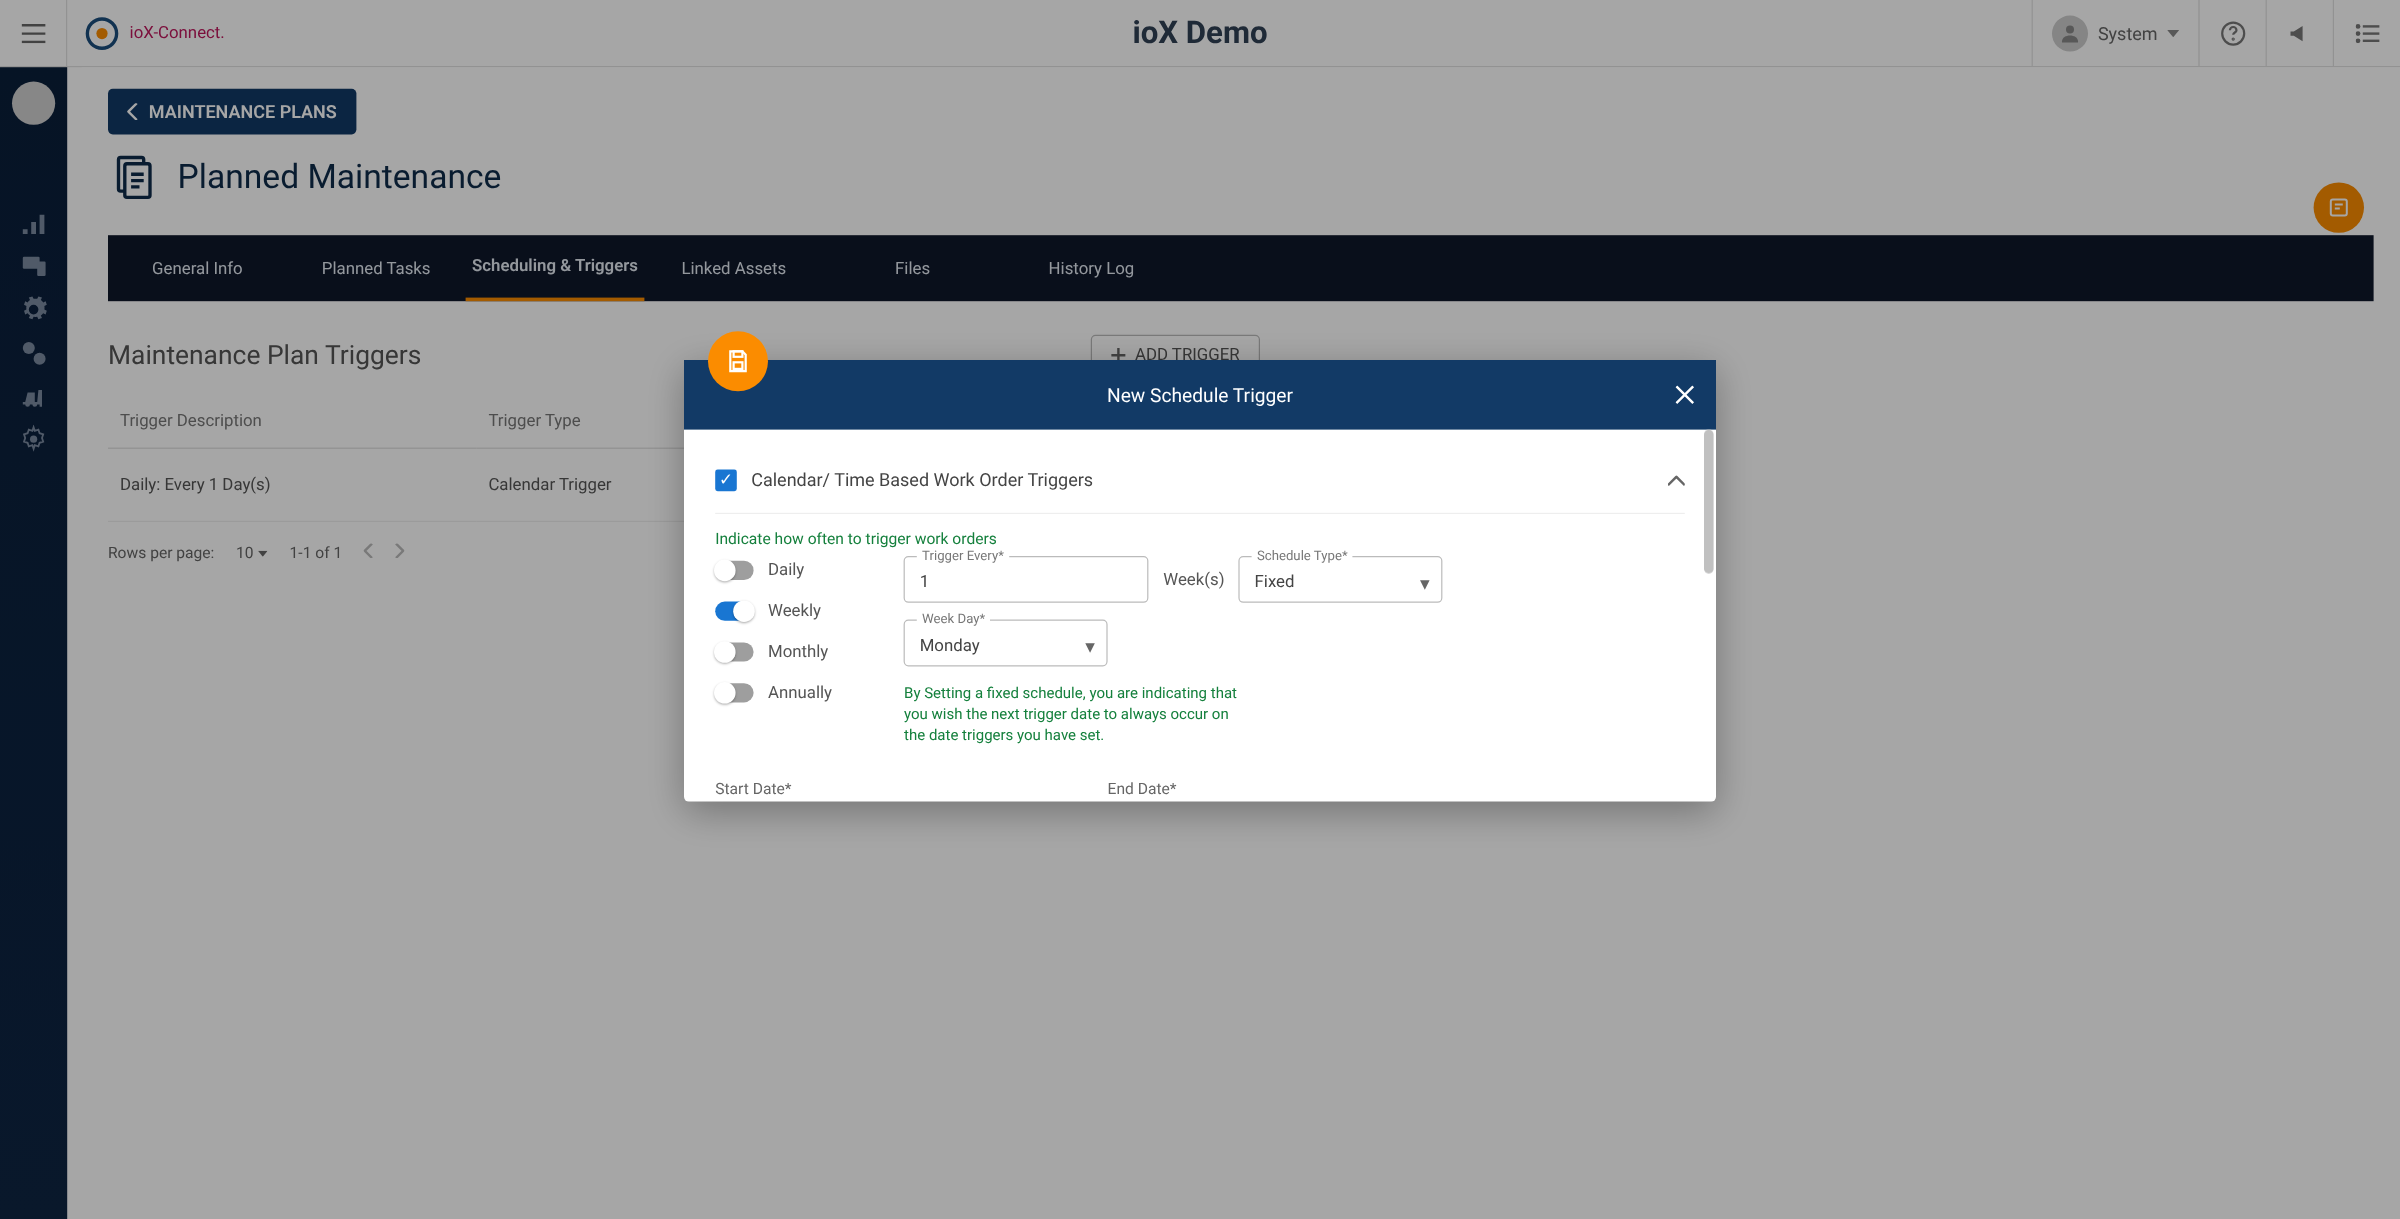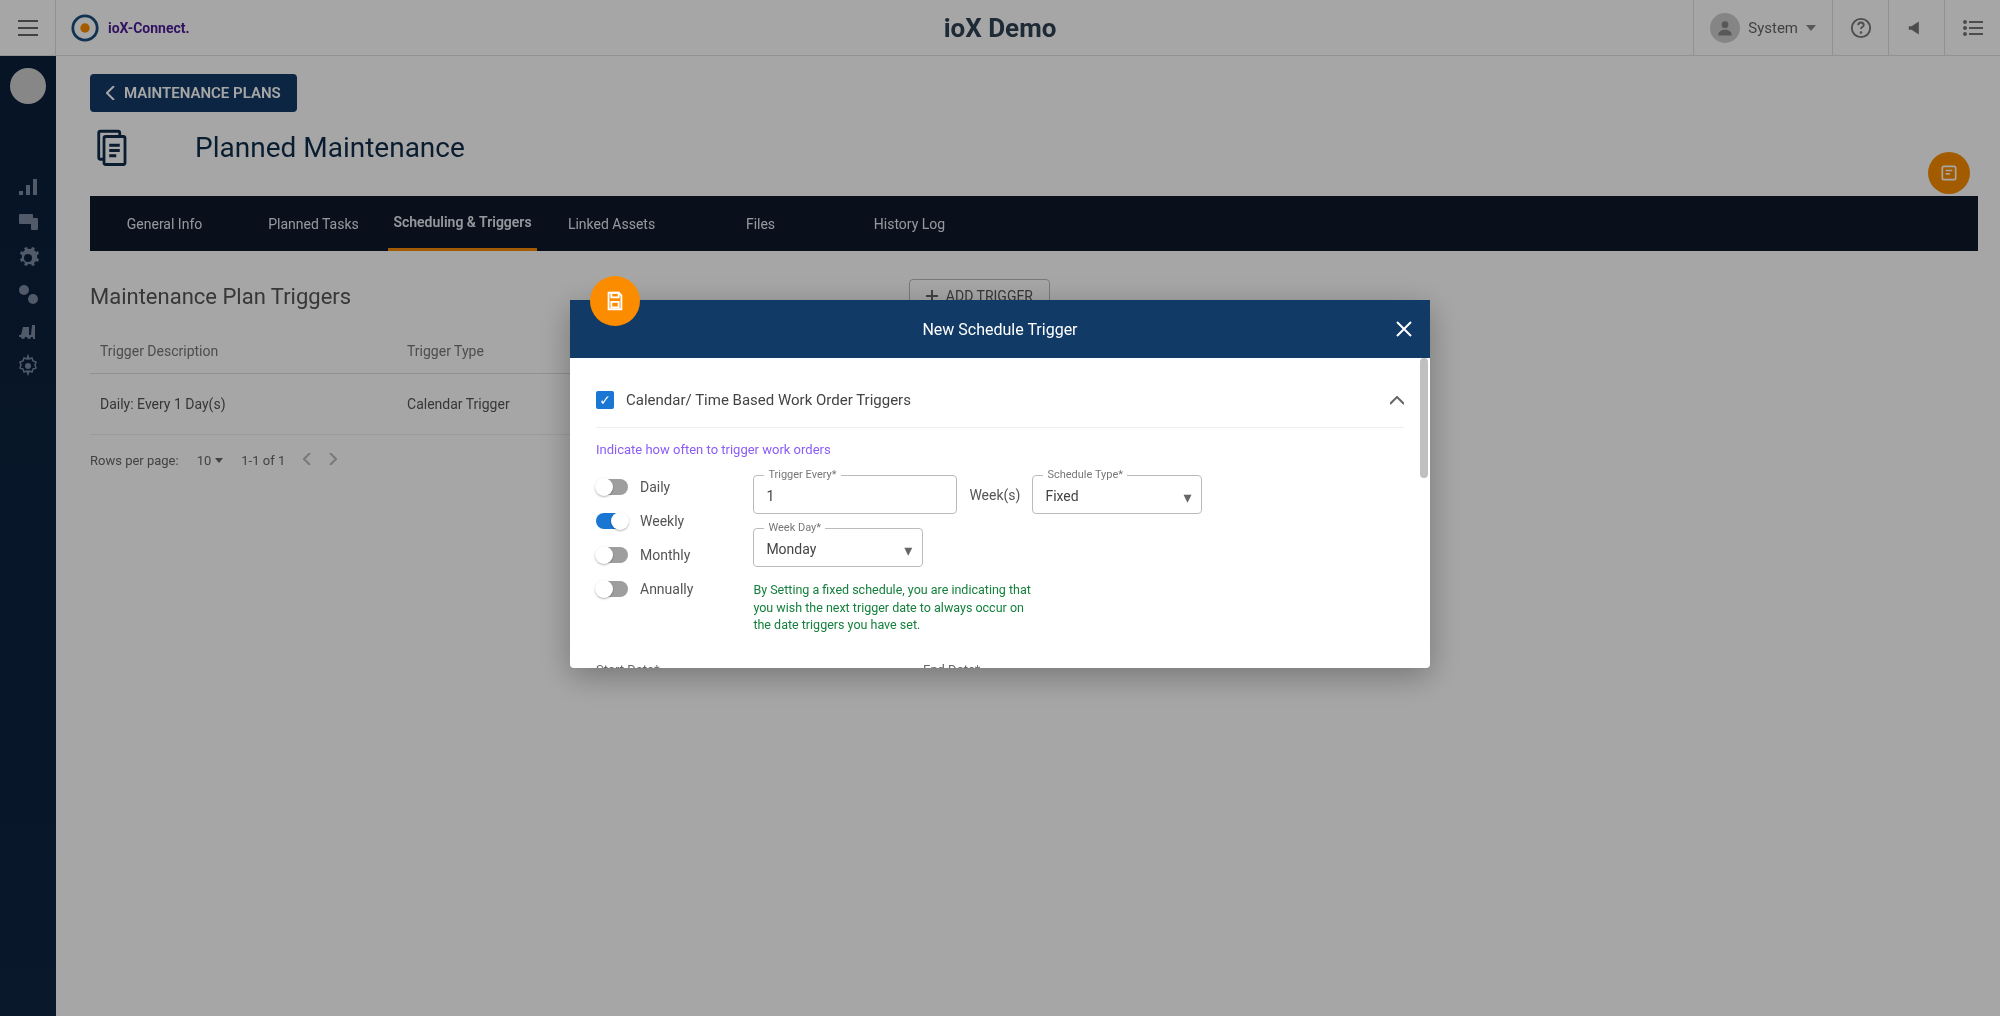--- a/index.html
+++ b/index.html
@@ -2,38 +2,38 @@
 <html><head>
 <meta charset="utf-8">
 <style>
 * { box-sizing: border-box; margin: 0; padding: 0; font-family: -apple-system, BlinkMacSystemFont, "Segoe UI", Roboto, sans-serif; }
 body { background: #fff; width: 2000px; height: 1016px; overflow: hidden; }
 
 .topbar { height: 56px; background: #fff; display: flex; align-items: center; border-bottom: 1px solid #e0e0e0; }
 .hamburger-btn { width: 56px; height: 56px; display: flex; align-items: center; justify-content: center; border-right: 1px solid #e0e0e0; cursor: pointer; }
 .logo { display: flex; align-items: center; padding: 0 14px; gap: 8px; }
 .logo-mark { width: 30px; height: 30px; }
-.logo-text { font-size: 14px; font-weight: 700; color: #4c1d95; }
+.logo-text { font-size: 14px; font-weight: 400; color: #be185d; }
 .app-title { position: absolute; left: 50%; transform: translateX(-50%); font-size: 26px; font-weight: 700; color: #314155; }
 .top-right { margin-left: auto; display: flex; align-items: center; height: 56px; }
 .top-icon { width: 56px; height: 56px; display: flex; align-items: center; justify-content: center; border-left: 1px solid #e0e0e0; cursor: pointer; color: #666; }
 .user-chip { display: flex; align-items: center; gap: 8px; padding: 0 16px; border-left: 1px solid #e0e0e0; height: 56px; color: #666; font-size: 15px; }
 .avatar { width: 30px; height: 30px; border-radius: 50%; background: #ccc; display:flex; align-items:center; justify-content:center; color:#888; }
 
 .main-wrap { display: flex; height: calc(100% - 56px); gap: 12px; }
 .sidebar { width: 56px; background: linear-gradient(#0a1f3a, #0e2543); display: flex; flex-direction: column; align-items: center; padding-top: 12px; gap: 8px; }
 .side-avatar { width: 36px; height: 36px; border-radius: 50%; background: #d0d0d0; margin-bottom: 60px; }
 .side-icon { width: 28px; height: 28px; display:flex; align-items:center; justify-content:center; color:#7b8aa0; cursor:pointer; }
 .side-icon svg { width: 24px; height: 24px; }
 
 .content { flex:1; background:#fff; position:relative; padding: 18px 22px; }
 .back-btn { display:inline-flex; align-items:center; gap:8px; background:#123a66; color:#fff; border-radius:4px; padding:10px 16px; font-size:15px; font-weight:600; cursor:pointer; }
 .page-header { display:flex; align-items:center; gap:16px; margin-top:14px; }
 .page-icon { width:42px; height:42px; color:#0f2c4a; }
-.page-title { font-size:28px; font-weight:400; color:#0f2c4a;margin-left:47px; }
+.page-title { font-size:28px; font-weight:400; color:#0f2c4a; }
 .notes-btn { width:42px; height:42px; border-radius:50%; background:#fb8c00; position:absolute; top:96px; right:30px; display:flex; align-items:center; justify-content:center; color:#fff; cursor:pointer; }
 
 .tabbar { margin-top:28px; background:#0f172a; display:flex; height:55px; }
 .tab { flex:0 0 auto; width:149px; display:flex; align-items:center; justify-content:center; color:#e3eaf2; font-size:14px; cursor:pointer; }
 .tab.active { border-bottom:3px solid #fb8c00; font-weight:600; }
 
 .panel { margin-top:28px; max-width:960px; }
 .panel-head { display:flex; align-items:center; justify-content:space-between; margin-bottom:16px; }
 .panel-title { font-size:22px; color:#555; }
 .add-btn { display:inline-flex; align-items:center; gap:8px; border:1px solid #bbb; border-radius:4px; padding:8px 16px; font-size:14px; color:#555; cursor:pointer; }
@@ -51,21 +51,21 @@
 .modal { position:fixed; left:50%; top:300px; transform:translateX(-50%); width:860px; background:#fff; border-radius:4px; box-shadow:0 8px 32px rgba(0,0,0,0.3); }
 .modal-head { height:58px; background:#123a66; color:#fff; display:flex; align-items:center; justify-content:center; position:relative; }
 .modal-title { font-size:16px; }
 .save-fab { position:absolute; left:20px; top:-24px; width:50px; height:50px; border-radius:50%; background:#fb8c00; display:flex; align-items:center; justify-content:center; color:#fff; cursor:pointer; }
 .close-x { position:absolute; right:18px; top:18px; color:#fff; cursor:pointer; font-size:20px; }
 .modal-body { padding:22px 26px; max-height:310px; overflow:auto; }
 .acc-head { display:flex; align-items:center; gap:12px; padding:10px 0 18px; border-bottom:1px solid #eee; }
 .chk { width:18px; height:18px; background:#1976d2; border-radius:2px; display:inline-flex; align-items:center; justify-content:center; color:#fff; font-size:14px; }
 .acc-title { font-size:15px; color:#444; }
 .chevron-up { margin-left:auto; color:#666; }
-.hint { font-size:13px; color:#8b5cf6; margin:14px 0 18px; }
+.hint { font-size:13px; color:#15803d; margin:14px 0 6px; }
 .options-row { display:flex; gap:60px; }
 .toggles { display:flex; flex-direction:column; gap:18px; padding-top:4px; }
 .tgl { display:flex; align-items:center; gap:12px; font-size:14px; color:#555; }
 .switch { width:32px; height:16px; border-radius:10px; background:#9e9e9e; position:relative; }
 .switch.on { background:#1976d2; }
 .switch::after { content:""; position:absolute; width:18px; height:18px; border-radius:50%; background:#fff; top:-1px; left:-1px; box-shadow:0 1px 2px rgba(0,0,0,0.3);}
 .switch.on::after { left:auto; right:-1px; }
 .fields { display:flex; flex-direction:column; gap:14px; flex:1; }
 .row1 { display:flex; align-items:center; gap:12px; }
 .outlined { position:relative; border:1px solid #bbb; border-radius:4px; padding:10px 12px 8px; min-width:170px; }

